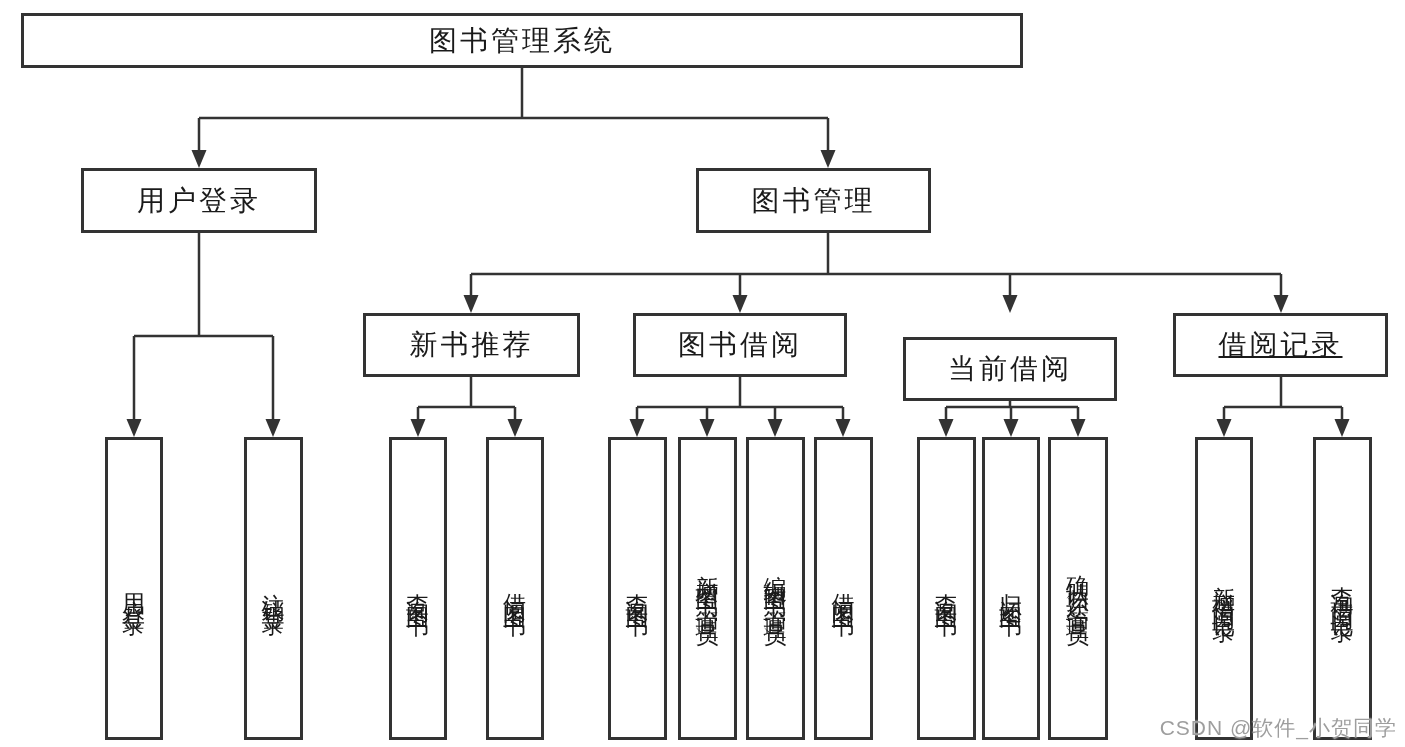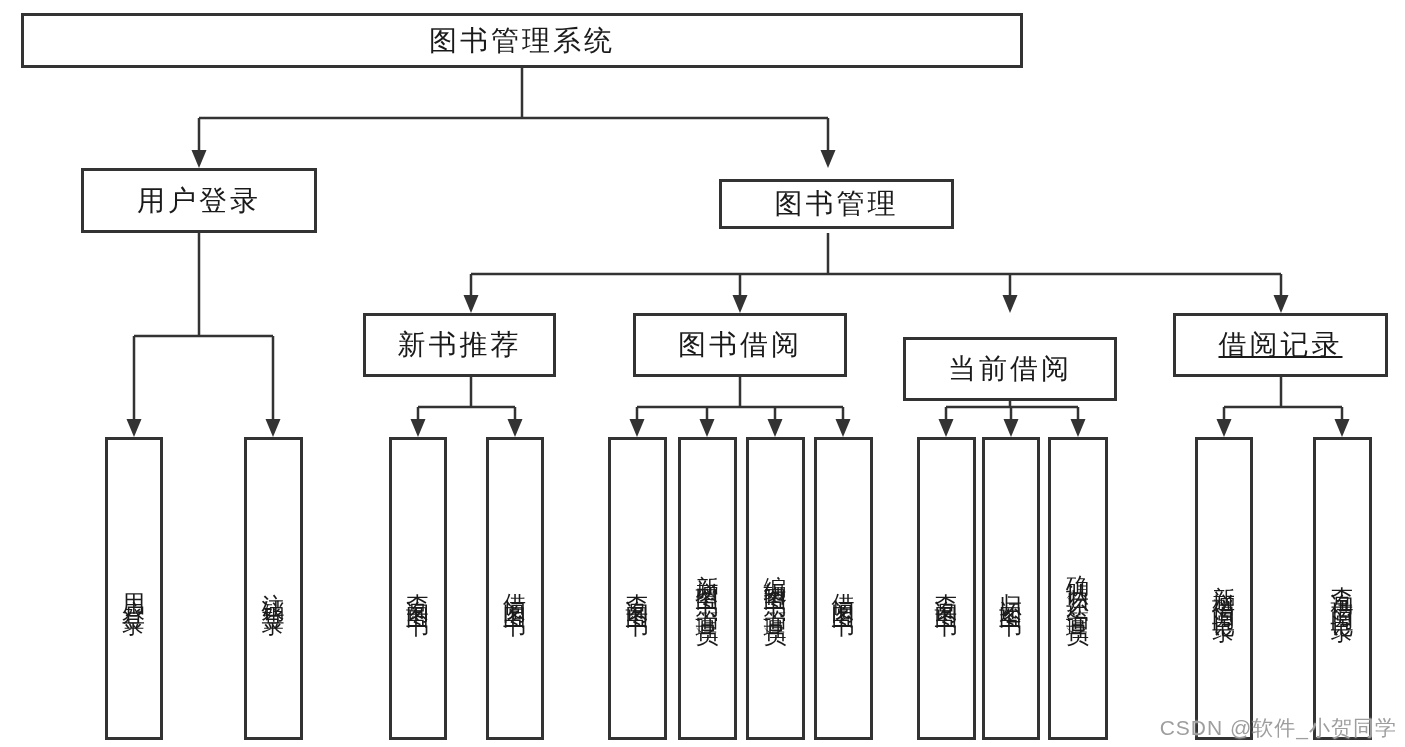--- a/index.html
+++ b/index.html
@@ -72,25 +72,25 @@
     </g>
   </svg>
 
   <div class="node h-node" style="left:21px;top:13px;width:1002px;height:55px;">
     <span class="lbl">图书管理系统</span>
   </div>
 
   <div class="node h-node" style="left:81px;top:168px;width:236px;height:65px;">
     <span class="lbl">用户登录</span>
   </div>
-  <div class="node h-node" style="left:719px;top:168px;width:235px;height:50px;margin-top:11px;">
+  <div class="node h-node" style="left:696px;top:168px;width:235px;height:65px;">
     <span class="lbl">图书管理</span>
   </div>
 
-  <div class="node h-node" style="left:363px;top:313px;width:193px;height:64px;">
+  <div class="node h-node" style="left:363px;top:313px;width:217px;height:64px;">
     <span class="lbl">新书推荐</span>
   </div>
   <div class="node h-node" style="left:633px;top:313px;width:214px;height:64px;">
     <span class="lbl">图书借阅</span>
   </div>
   <div class="node h-node" style="left:903px;top:313px;width:214px;height:64px;margin-top:24px;">
     <span class="lbl">当前借阅</span>
   </div>
   <div class="node h-node" style="left:1173px;top:313px;width:215px;height:64px;text-decoration:underline;">
     <span class="lbl">借阅记录</span>

